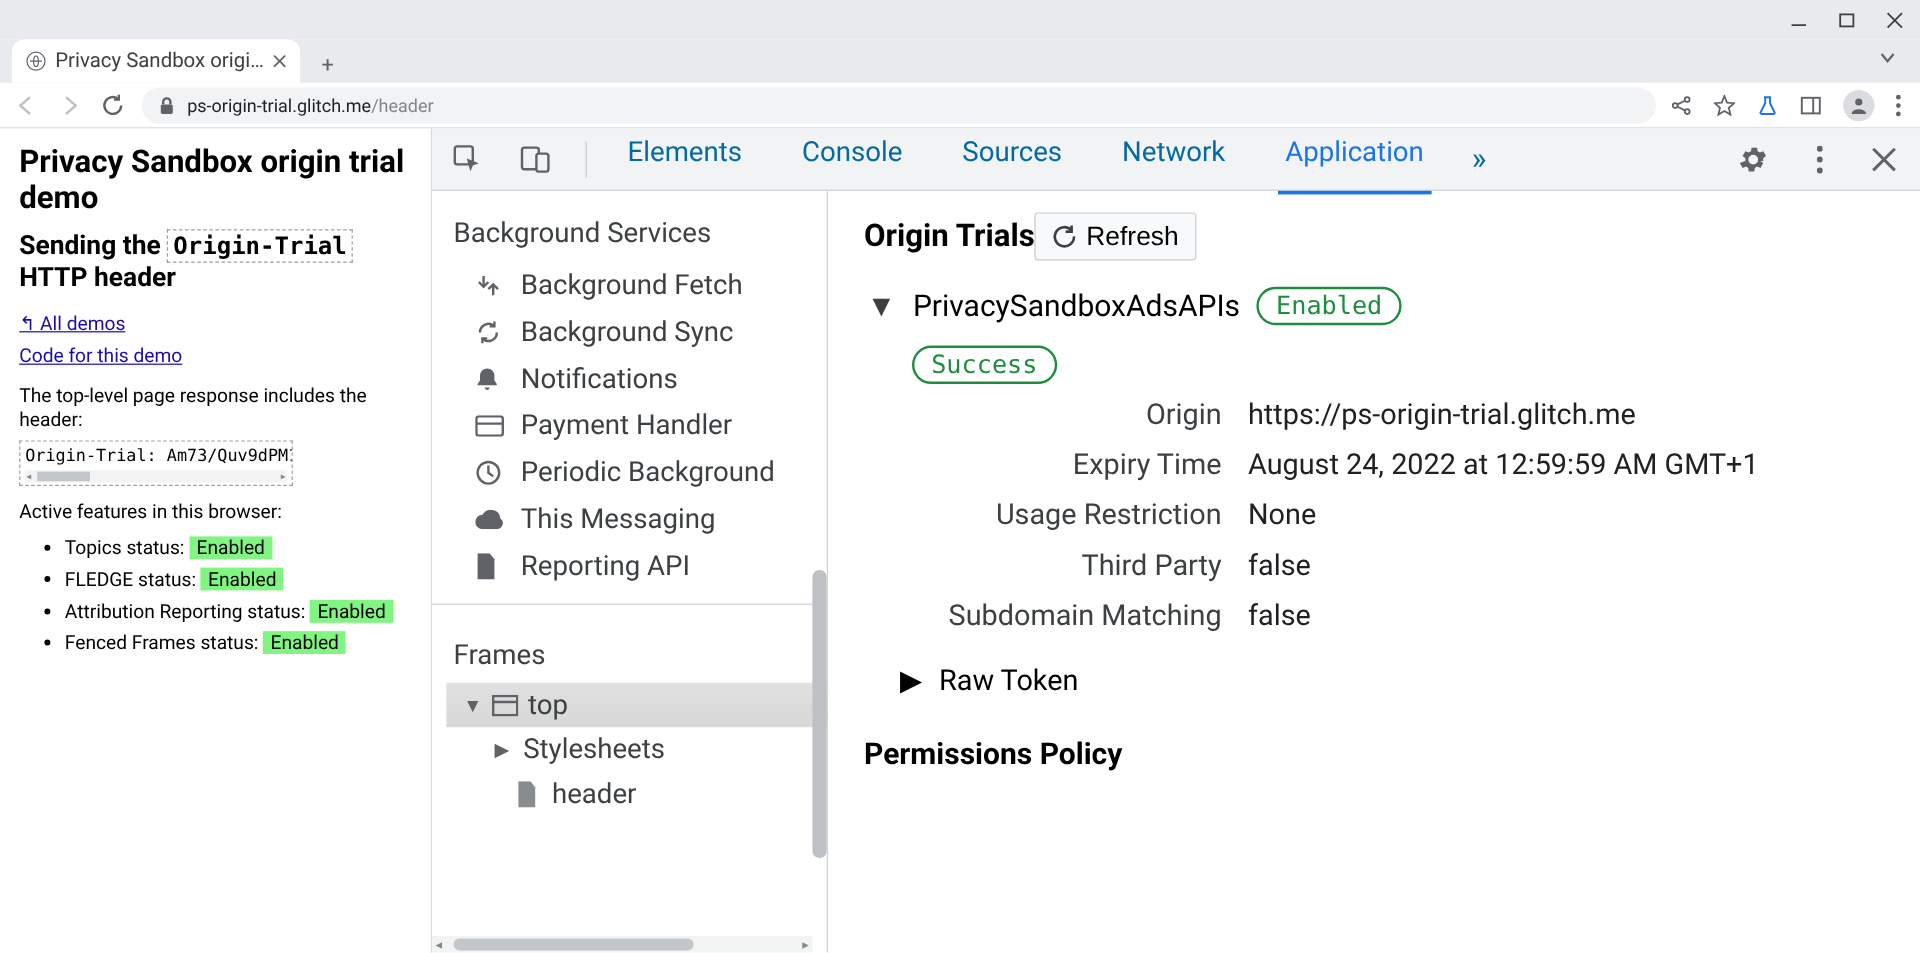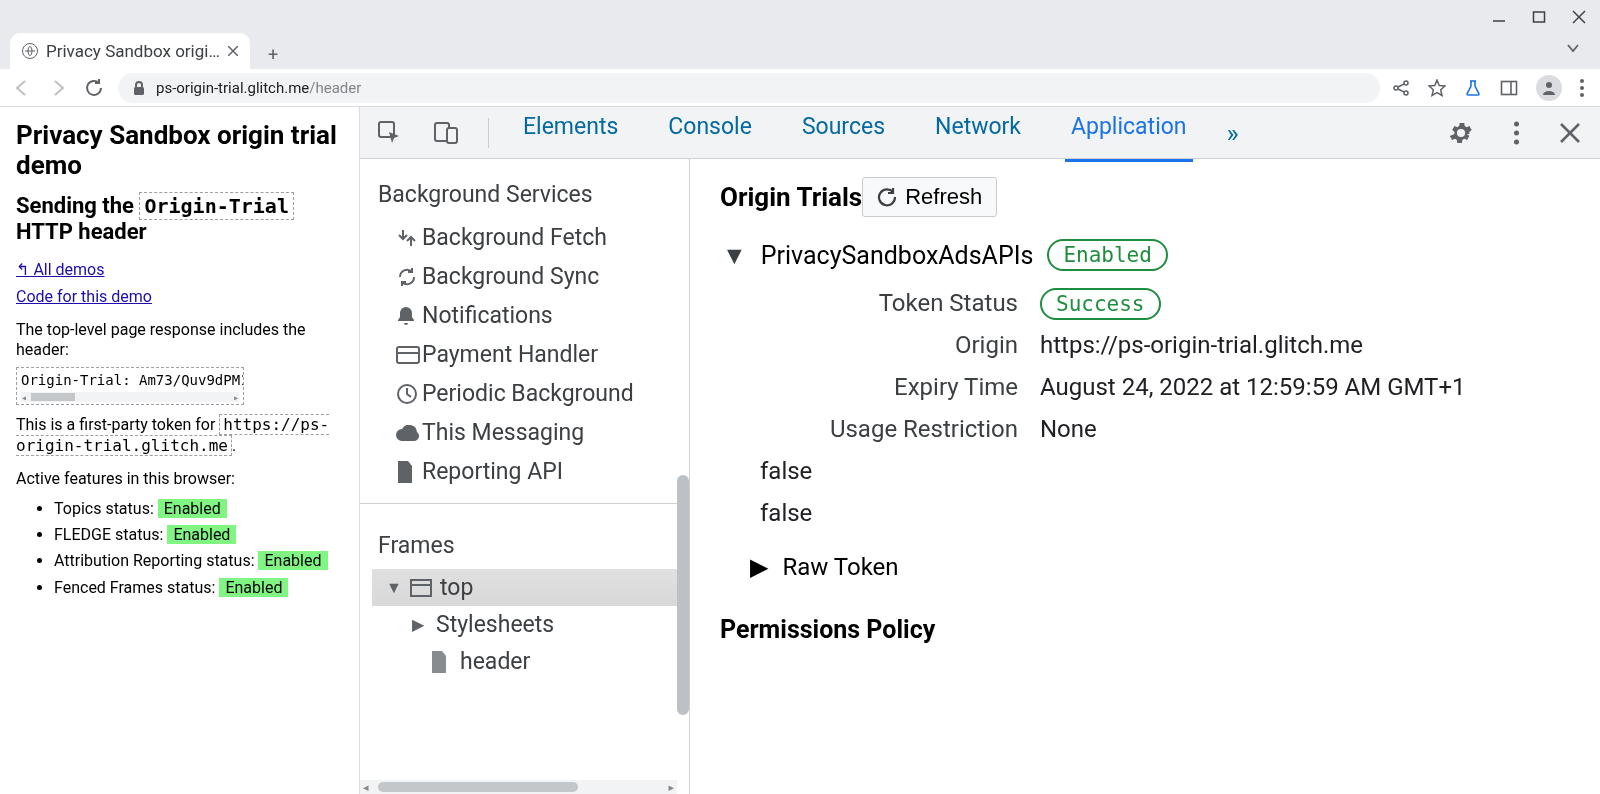--- a/index.html
+++ b/index.html
@@ -58,21 +58,21 @@
 
 
 .dt-body { flex: 1; display: flex; overflow:hidden; }
 .dt-sidebar { width: 330px; border-right: 1px solid #cdd1d5; overflow-y:auto; position:relative;}
 .dt-main { flex: 1; padding: 18px 30px; overflow-y:auto; position:relative;}
 
 .dt-sidebar .scrolltrack{ position:absolute; right:0; top:6px; width:12px; height:340px; }
 .dt-sidebar .scrolltrack .thumb{ background:#bdc1c6; border-radius:6px; width:12px; height:240px; margin-top:310px;}
 
 .dt-section-title { font-size: 23px; color:#3c4043; padding: 16px 18px 10px; }
-.dt-item { display:flex; align-items:center; font-size:23px; color:#3c4043; padding: 6px 14px 6px 36px; }
+.dt-item { display:flex; align-items:center; gap:12px; font-size:23px; color:#3c4043; padding: 6px 14px 6px 36px; }
 .dt-item .ic { width:26px; text-align:center; color:#5f6368;}
 .frames-tree { padding-left:12px; }
 .tree-row { display:flex; align-items:center; gap:8px; font-size:23px; color:#3c4043; padding:5px 8px 5px 14px;}
 .tree-row.selected { background: linear-gradient(#e0e0e0,#d8d8d8); }
 .tree-caret { color:#5f6368; font-size:16px; width:16px;}
 .tree-icon { color:#5f6368; width:22px; display:inline-flex;}
 .dt-hr { height:1px; background:#cdd1d5; margin:12px 0;}
 .dt-sidebar-scrollbar-x{ height:14px; background:#f1f3f4; display:flex; align-items:center;}
 .dt-sidebar-scrollbar-x .thumb{height:10px;background:#c4c7c9; width:200px; margin-left:6px; border-radius:5px;}
 .dt-sidebar-scrollbar-x .arrow{color:#888; font-size:11px; padding:0 3px;}
@@ -220,23 +220,20 @@
     <a href="#">Code for this demo</a>
     <p>The top-level page response includes the header:</p>
     <div class="codebox">
       <span>Origin-Trial: Am73/Quv9dPM1D</span>
       <div class="scrollbar">
           <span style="font-size:10px;color:#888;">◂</span>
           <div class="thumb"></div>
           <span style="margin-left:auto;font-size:10px;color:#888;">▸</span>
         </div>
     </div>
-    <p>
-      <span>This is a first-party token for </span><span class="code-inline">https://ps-origin-trial.glitch.me</span><span>.</span>
-    </p>
     <p style="margin-top:12px;">Active features in this browser:</p>
     <ul id="feature-list">
         <li><span>Topics status: </span><span class="badge-enabled">Enabled</span></li>
         <li><span>FLEDGE status: </span><span class="badge-enabled">Enabled</span></li>
         <li><span>Attribution Reporting status: </span><span class="badge-enabled">Enabled</span></li>
         <li><span>Fenced Frames status: </span><span class="badge-enabled">Enabled</span></li>
       </ul>
   </div>
 
   <div class="devtools">
@@ -405,39 +402,40 @@
             <span>Refresh</span>
           </button>
         </div>
         <div class="ot-row">
           <span class="caret">▼</span>
           <span>PrivacySandboxAdsAPIs</span>
           <span class="pill-green">Enabled</span>
         </div>
         <div class="detail-table" id="detail-table">
             <div class="detail-row">
-              <div class="detail-label">Token Status</div>
               <div class="detail-value"><span class="pill-green">Success</span></div>
             </div>
             <div class="detail-row">
               <div class="detail-label">Origin</div>
               <div class="detail-value">https://ps-origin-trial.glitch.me</div>
             </div>
             <div class="detail-row">
               <div class="detail-label">Expiry Time</div>
               <div class="detail-value">August 24, 2022 at 12:59:59 AM GMT+1</div>
             </div>
             <div class="detail-row">
               <div class="detail-label">Usage Restriction</div>
               <div class="detail-value">None</div>
             </div>
             <div class="detail-row">
+              <div class="detail-label">Third Party</div>
               <div class="detail-value">false</div>
             </div>
             <div class="detail-row">
+              <div class="detail-label">Subdomain Matching</div>
               <div class="detail-value">false</div>
             </div>
           </div>
         <div class="raw-row">
           <span>▶</span>
           <span>Raw Token</span>
         </div>
         <div class="next-section">Permissions Policy</div>
       </div>
     </div>

